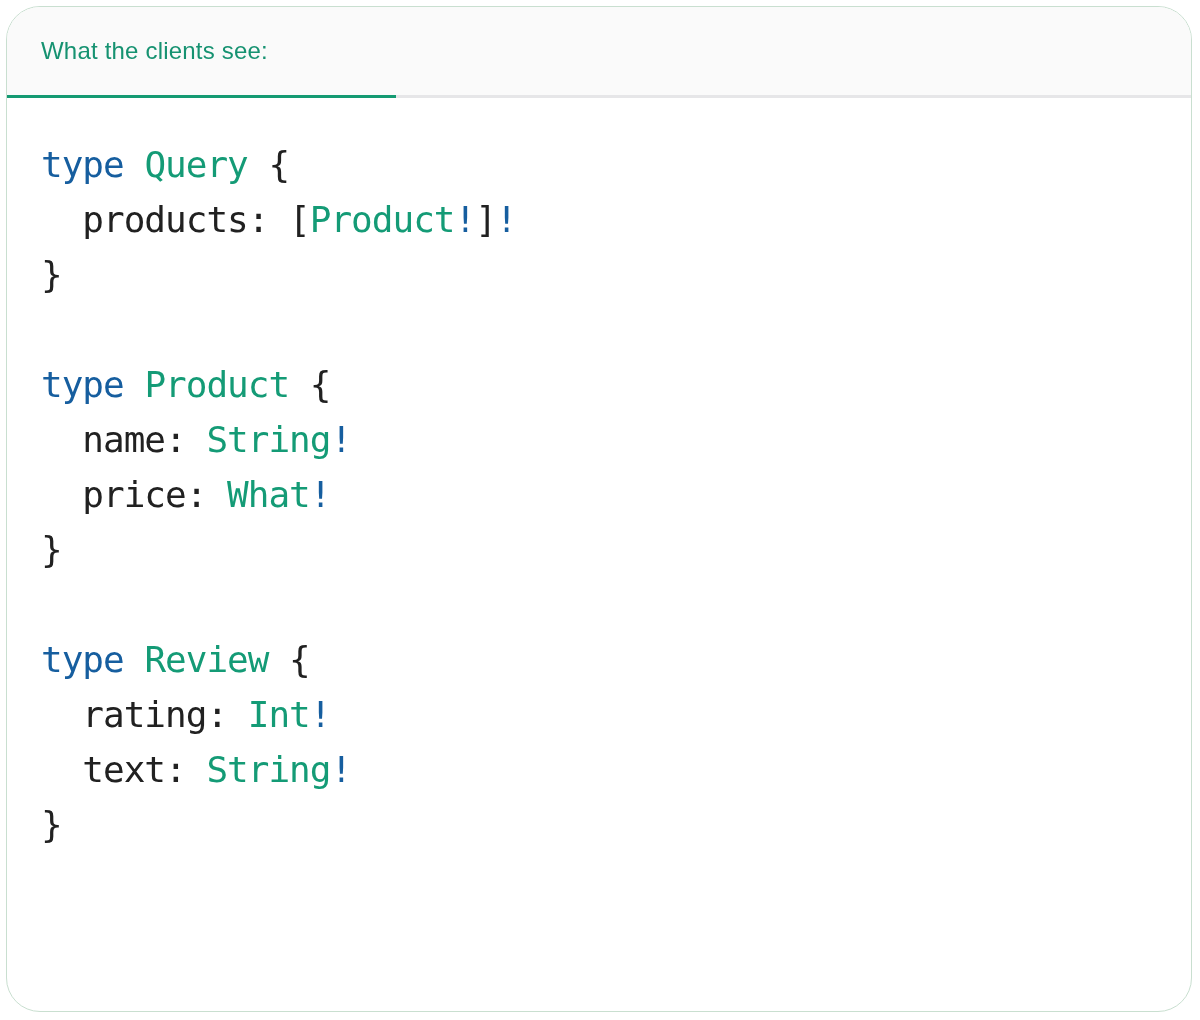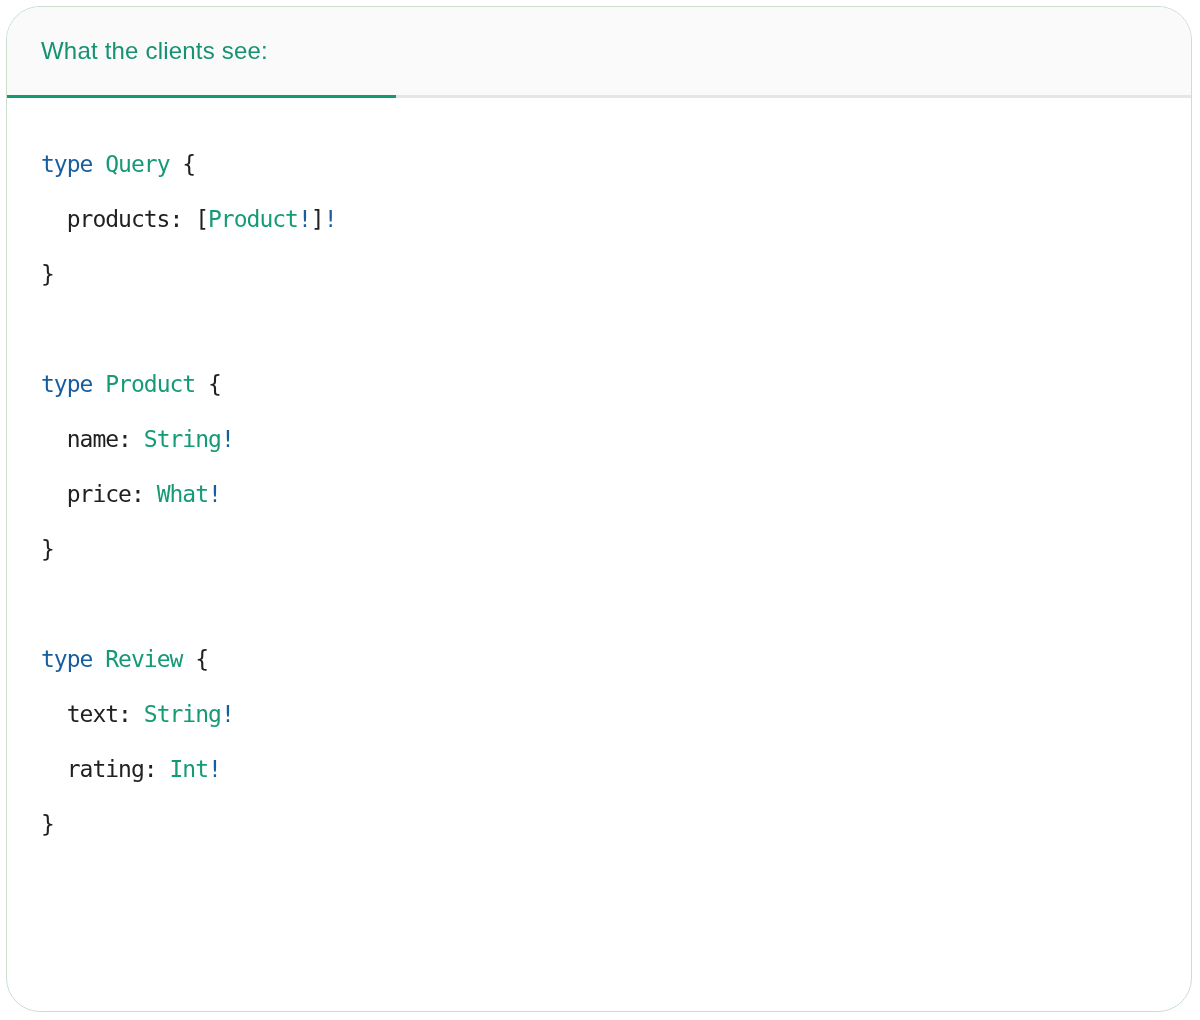--- a/index.html
+++ b/index.html
@@ -59,21 +59,21 @@
     height: 3px;
     background: var(--accent, #149a72);
   }
 
   .code-area {
     padding: 42px 20px 20px 34px;
   }
 
   .code-line {
     font-family: "DejaVu Sans Mono", "Liberation Mono", monospace;
-    font-size: 23px;
+    font-size: 36px;
     font-weight: 500;
     line-height: 55px;
     white-space: pre;
     letter-spacing: -1px;
   }
 
   .tok-kw { color: var(--keyword, #165e9f); }
   .tok-ty { color: var(--type_name, #149b76); }
   .tok-pl { color: var(--plain, #212121); }
 </style>
@@ -91,17 +91,17 @@
       <div class="code-line"><span class="tok-kw">type</span><span class="tok-pl"> </span><span class="tok-ty">Query</span><span class="tok-pl"> {</span></div>
       <div class="code-line"><span class="tok-pl">  products: [</span><span class="tok-ty">Product</span><span class="tok-kw">!</span><span class="tok-pl">]</span><span class="tok-kw">!</span></div>
       <div class="code-line"><span class="tok-pl">}</span></div>
       <div class="code-line">&nbsp;</div>
       <div class="code-line"><span class="tok-kw">type</span><span class="tok-pl"> </span><span class="tok-ty">Product</span><span class="tok-pl"> {</span></div>
       <div class="code-line"><span class="tok-pl">  name: </span><span class="tok-ty">String</span><span class="tok-kw">!</span></div>
       <div class="code-line"><span class="tok-pl">  price: </span><span class="tok-ty">What</span><span class="tok-kw">!</span></div>
       <div class="code-line"><span class="tok-pl">}</span></div>
       <div class="code-line">&nbsp;</div>
       <div class="code-line"><span class="tok-kw">type</span><span class="tok-pl"> </span><span class="tok-ty">Review</span><span class="tok-pl"> {</span></div>
+      <div class="code-line"><span class="tok-pl">  rating: </span><span class="tok-ty">Int</span><span class="tok-kw">!</span></div>
       <div class="code-line"><span class="tok-pl">  text: </span><span class="tok-ty">String</span><span class="tok-kw">!</span></div>
-      <div class="code-line"><span class="tok-pl">  rating: </span><span class="tok-ty">Int</span><span class="tok-kw">!</span></div>
       <div class="code-line"><span class="tok-pl">}</span></div>
     </div>
 </div>
 
 </body></html>

